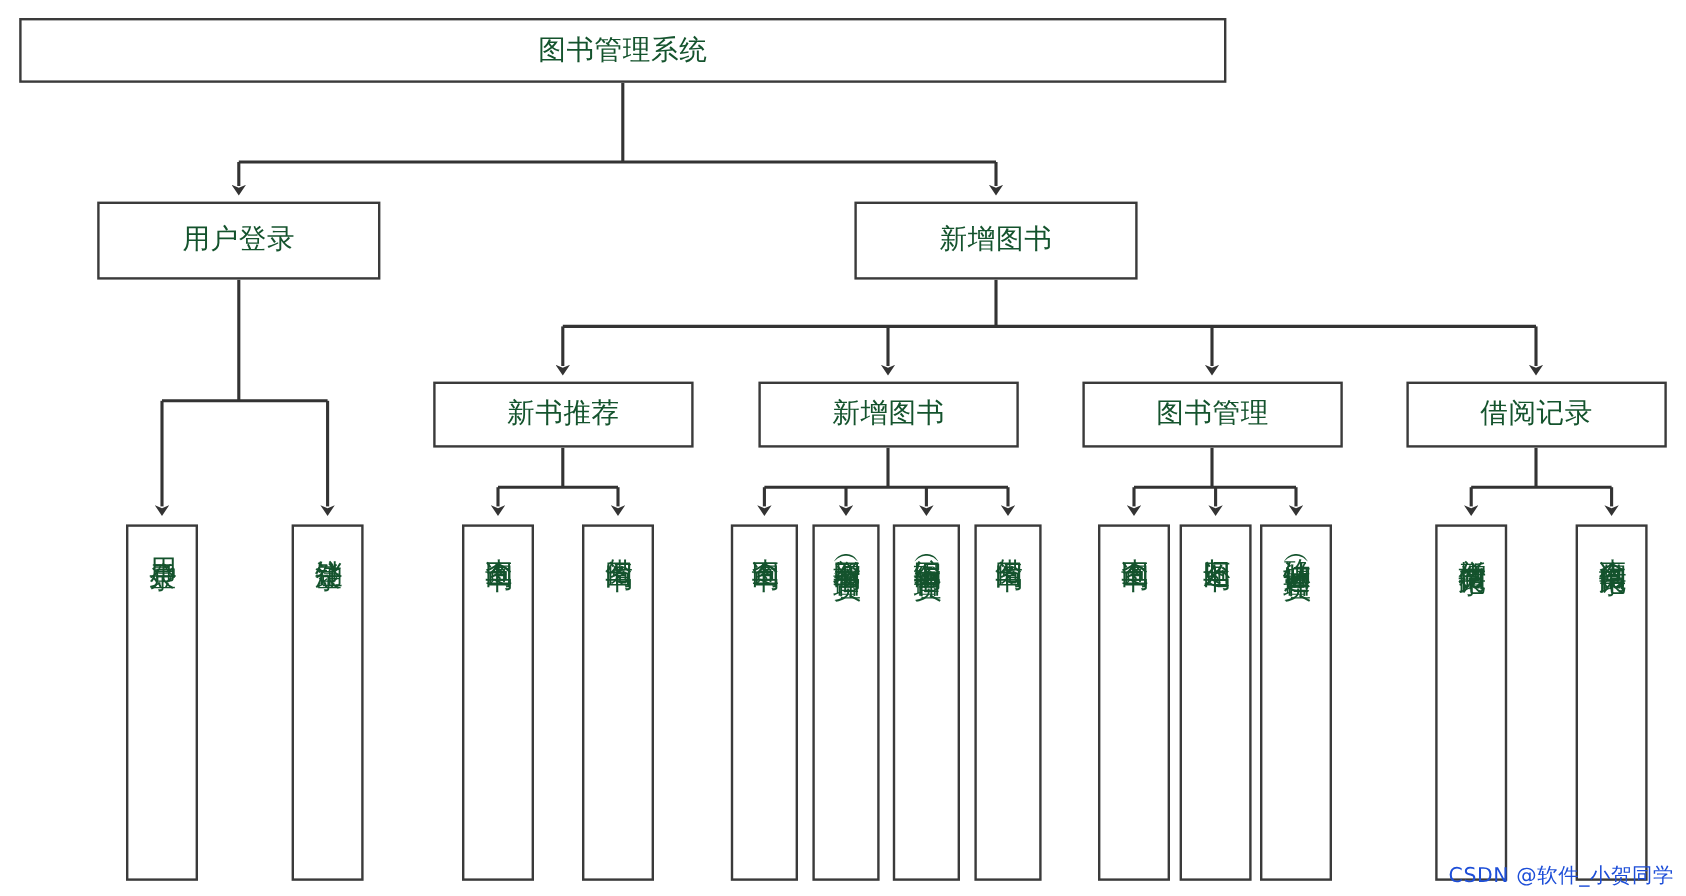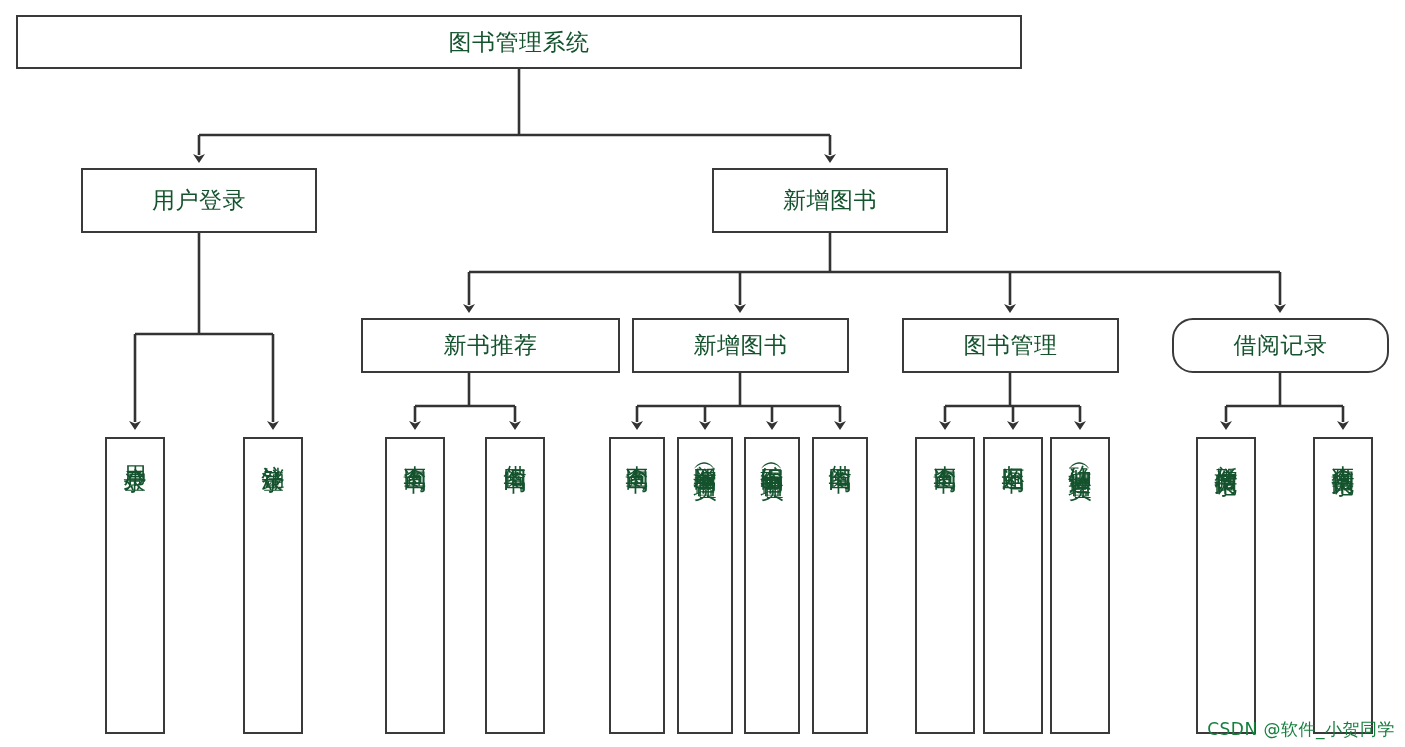--- a/index.html
+++ b/index.html
@@ -52,21 +52,21 @@
     font-size: 23px;
     line-height: 1.08;
     letter-spacing: 2px;
     white-space: normal;
   }
   .watermark {
     position: absolute;
     right: 10px;
     bottom: 6px;
     font-size: 17px;
-    color: #15803d;
+    color: #1d4ed8;
     letter-spacing: 0.5px;
     z-index: 6;
     white-space: nowrap;
     font-family: "DejaVu Sans", "Liberation Sans", sans-serif;
   }
 </style>
 </head>
 <body>
 
 <div id="canvas">
@@ -125,30 +125,30 @@
     <span class="node-label">图书管理系统</span>
   </div>
 
   <div class="node" id="node-l2-0" style="left: 81px; top: 168px; width: 236px; height: 65px;">
     <span class="node-label">用户登录</span>
   </div>
   <div class="node" id="node-l2-1" style="left: 712px; top: 168px; width: 236px; height: 65px;">
     <span class="node-label">新增图书</span>
   </div>
 
-  <div class="node" id="node-l3-0" style="left: 361px; top: 318px; width: 259px; height: 55px;">
+  <div class="node" id="node-l3-0" style="left: 361px; top: 318px; width: 217px; height: 55px;">
     <span class="node-label">新书推荐</span>
   </div>
   <div class="node" id="node-l3-1" style="left: 632px; top: 318px; width: 217px; height: 55px;">
     <span class="node-label">新增图书</span>
   </div>
   <div class="node" id="node-l3-2" style="left: 902px; top: 318px; width: 217px; height: 55px;">
     <span class="node-label">图书管理</span>
   </div>
-  <div class="node" id="node-l3-3" style="left: 1172px; top: 318px; width: 217px; height: 55px; border-radius: 21px;">
+  <div class="node" id="node-l3-3" style="left: 1172px; top: 318px; width: 217px; height: 55px;">
     <span class="node-label">借阅记录</span>
   </div>
 
   <div class="node node-vert" id="leaf-0" style="left: 105px; top: 437px; width: 60px; height: 297px;">
     <span class="node-label">用户登录</span>
   </div>
   <div class="node node-vert" id="leaf-1" style="left: 243px; top: 437px; width: 60px; height: 297px;">
     <span class="node-label">注销登录</span>
   </div>
   <div class="node node-vert" id="leaf-2" style="left: 385px; top: 437px; width: 60px; height: 297px;">

